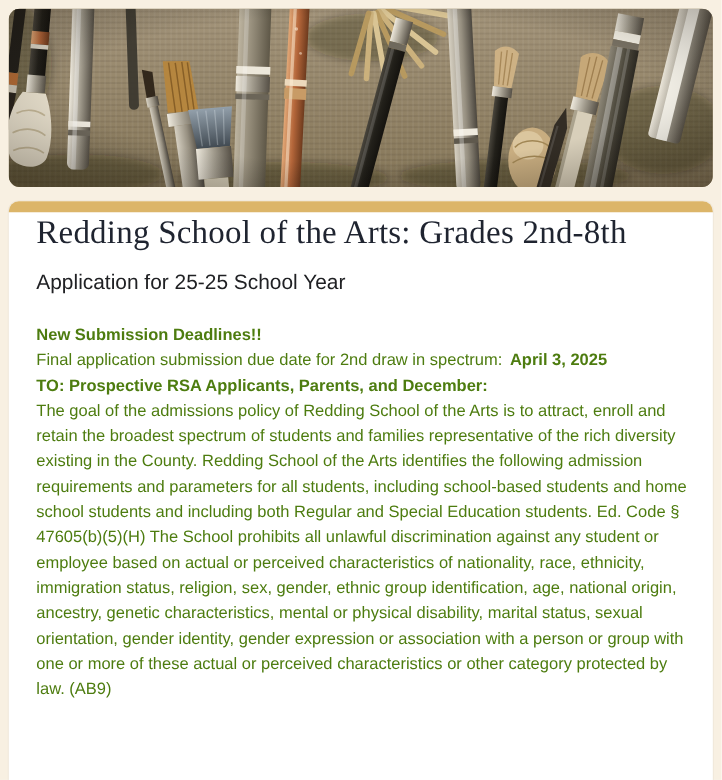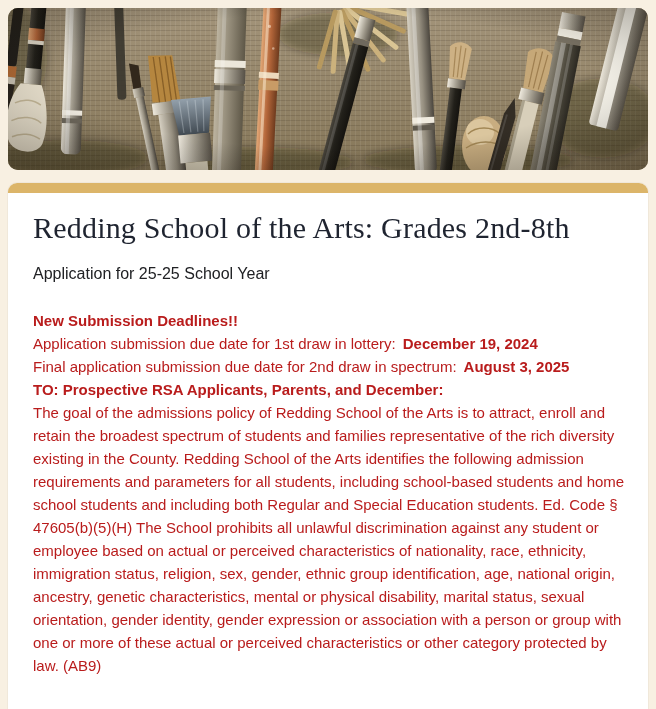--- a/index.html
+++ b/index.html
@@ -14,28 +14,28 @@
     position:absolute;left:8px;top:8px;width:640px;height:162px;
     border-radius:10px;overflow:hidden;background:#8f8266;
   }
   .banner svg{display:block;width:640px;height:162px;}
   .card{
     position:absolute;left:8px;top:183px;width:640px;height:526px;
     background:#ffffff;border-radius:9px 9px 0 0;
     box-shadow:0 0 0 1px rgba(0,0,0,0.03);
   }
   .theme-bar{height:10px;background:#dcb569;border-radius:9px 9px 0 0;}
-  .card-body{padding:16px 23px 0 25px;}
+  .card-body{padding:0 23px 0 25px;}
   .form-title{
     font-family:"Liberation Serif", "DejaVu Serif", serif;
     font-weight:400;font-size:30px;line-height:38px;margin:0;
     color:#1f2430;letter-spacing:.2px;
   }
-  .subtitle{margin-top:17px;font-size:16px;line-height:20px;color:#202124;}
-  .desc{margin-top:25px;font-size:15px;line-height:23px;color:#b91c1c;}
+  .subtitle{margin-top:17px;font-size:19px;line-height:20px;color:#202124;}
+  .desc{margin-top:25px;font-size:15px;line-height:23px;color:#4d7c0f;}
   .desc p{margin:0;}
   .gap{margin-top:23px;}
   .para{margin-top:20px;}
   .b{font-weight:700;}
   .date{font-weight:700;margin-left:7px;}
 </style>
 </head>
 <body>
 
 <div class="page">
@@ -245,26 +245,23 @@
     <div class="theme-bar"></div>
     <div class="card-body">
 
       <h1 class="form-title">Redding School of the Arts: Grades 2nd-8th</h1>
 
       <div class="subtitle">Application for 25-25 School Year</div>
 
       <div class="desc">
         <p class="b">New Submission Deadlines!!</p>
 
+
         <p>
-          <span>Application submission due date for 1st draw in lottery:</span><span class="date">December 19, 2024</span>
-        </p>
-
-        <p>
-          <span>Final application submission due date for 2nd draw in spectrum:</span><span class="date">August 3, 2025</span>
+          <span>Final application submission due date for 2nd draw in spectrum:</span><span class="date">April 3, 2025</span>
         </p>
 
         <p class="b gap">TO: Prospective RSA Applicants, Parents, and December:</p>
 
         <p class="para">The goal of the admissions policy of Redding School of the Arts is to attract, enroll and retain the broadest spectrum of students and families representative of the rich diversity existing in the County. Redding School of the Arts identifies the following admission requirements and parameters for all students, including school-based students and home school students and including both Regular and Special Education students. Ed. Code § 47605(b)(5)(H) The School prohibits all unlawful discrimination against any student or employee based on actual or perceived characteristics of nationality, race, ethnicity, immigration status, religion, sex, gender, ethnic group identification, age, national origin, ancestry, genetic characteristics, mental or physical disability, marital status, sexual orientation, gender identity, gender expression or association with a person or group with one or more of these actual or perceived characteristics or other category protected by law. (AB9)</p>
       </div>
 
     </div>
   </div>
 </div>

